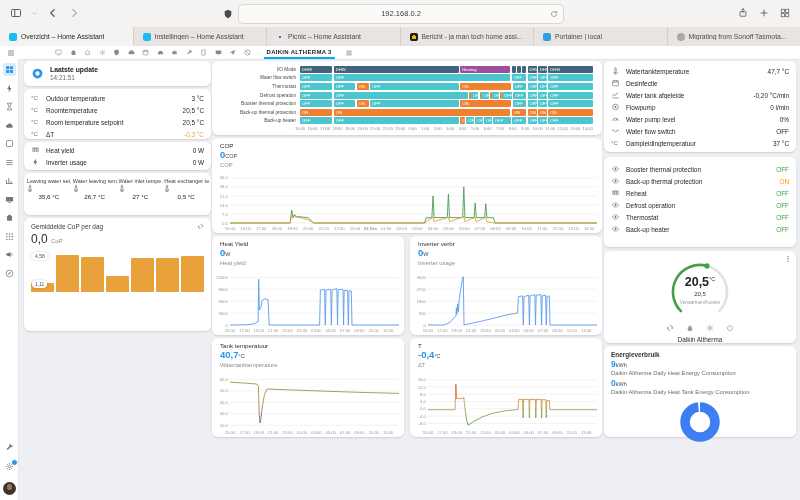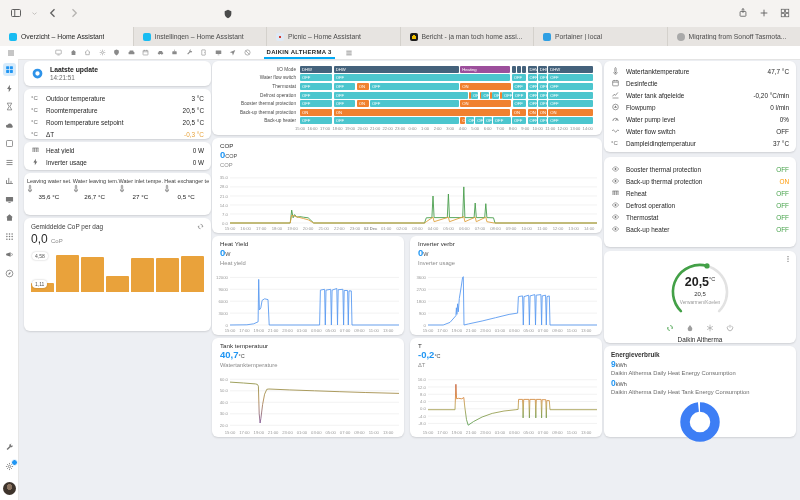--- a/index.html
+++ b/index.html
@@ -134,20 +134,29 @@
         <svg viewBox="0 0 24 24">
           <path d="M9 4.5L16.5 12L9 19.5" stroke="currentColor" fill="none" stroke-width="2.6"></path>
         </svg>
       </span>
   </div>
   <span class="url-shield">
       <svg viewBox="0 0 24 24">
         <path d="M12 2l8 3.2v6.3c0 4.8-3.4 8.6-8 10.5-4.6-1.9-8-5.7-8-10.5V5.2z" fill="currentColor"></path>
       </svg>
     </span>
+  <div class="url-pill">
+    <span>192.168.0.2</span>
+    <span class="url-reload">
+        <svg viewBox="0 0 24 24">
+          <path d="M19.5 12a7.5 7.5 0 1 1-2.2-5.3" stroke="currentColor" fill="none" stroke-width="2.2"></path>
+          <path d="M19.8 3.5v4.6h-4.6" stroke="currentColor" fill="none" stroke-width="2.2"></path>
+        </svg>
+      </span>
+  </div>
   <div class="chrome-right">
     <span class="ch-ic" style="width:10px;height:11px">
         <svg viewBox="0 0 24 24">
           <rect x="5" y="9.5" width="14" height="11.5" rx="1.5" stroke="currentColor" fill="none" stroke-width="2"></rect>
           <path d="M12 2.8V13M8.3 6L12 2.5 15.7 6" stroke="currentColor" fill="none" stroke-width="2"></path>
         </svg>
       </span>
     <span class="ch-ic" style="width:10px;height:10px">
         <svg viewBox="0 0 24 24">
           <path d="M12 4v16M4 12h16" stroke="currentColor" fill="none" stroke-width="2.2"></path>
@@ -779,21 +788,21 @@
         <text x="158.8" y="58.5" font-size="4.2" fill="#9a9a9a" text-anchor="middle">11:00</text>
         <text x="173.2" y="58.5" font-size="4.2" fill="#9a9a9a" text-anchor="middle">13:00</text>
         <polyline points="15.0,7.1 28.5,8.0 40.3,8.9 42.4,9.4 43.4,11.2 44.2,38.8 45.1,48.0 45.9,43.4 47.6,29.6 49.6,19.2 51.8,14.3 53.9,14.0 74.2,14.9 99.5,15.8 124.9,16.7 150.2,17.5 184.0,18.4" fill="none" stroke="url(#c-tankg0)" stroke-width="0.9"></polyline>
       </svg>
     </div>
 </div>
 
 <div class="card" style="left:410px;top:338px;width:192px;height:99px;">
   <div class="stat-head">
     <div class="stat-title">T</div>
-    <div class="stat-val"><span>-0,2</span><span class="stat-unit">°C</span></div>
+    <div class="stat-val"><span>-0,4</span><span class="stat-unit">°C</span></div>
     <div class="stat-sub">ΔT</div>
   </div>
   <div class="chart" id="c-dt" style="top:37px;">
       <svg width="186" height="60">
         <defs>
           <linearGradient id="c-dtg0" x1="0" y1="2" x2="0" y2="52" gradientUnits="userSpaceOnUse">
             <stop offset="0" stop-color="#bf4f38"></stop>
             <stop offset="0.42" stop-color="#d9883f"></stop>
             <stop offset="0.55" stop-color="#c2a256"></stop>
             <stop offset="1" stop-color="#4f9e51"></stop>

